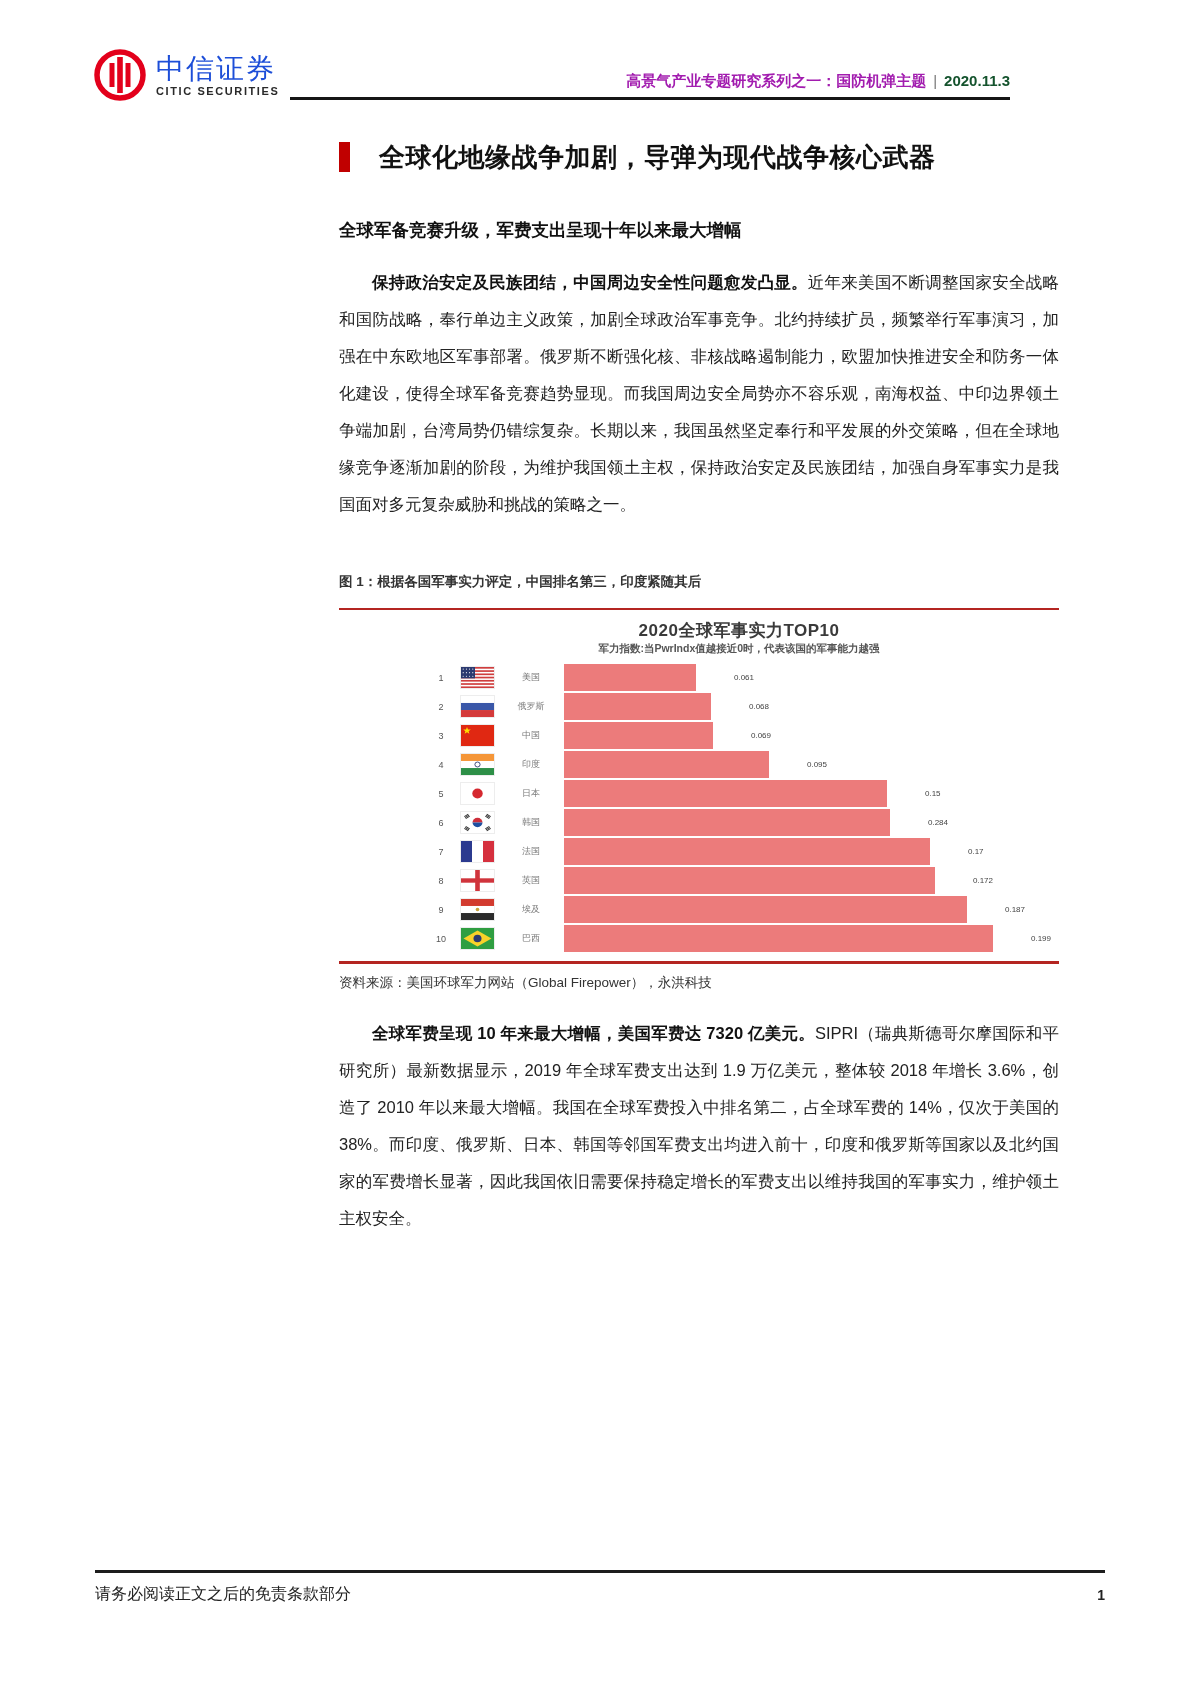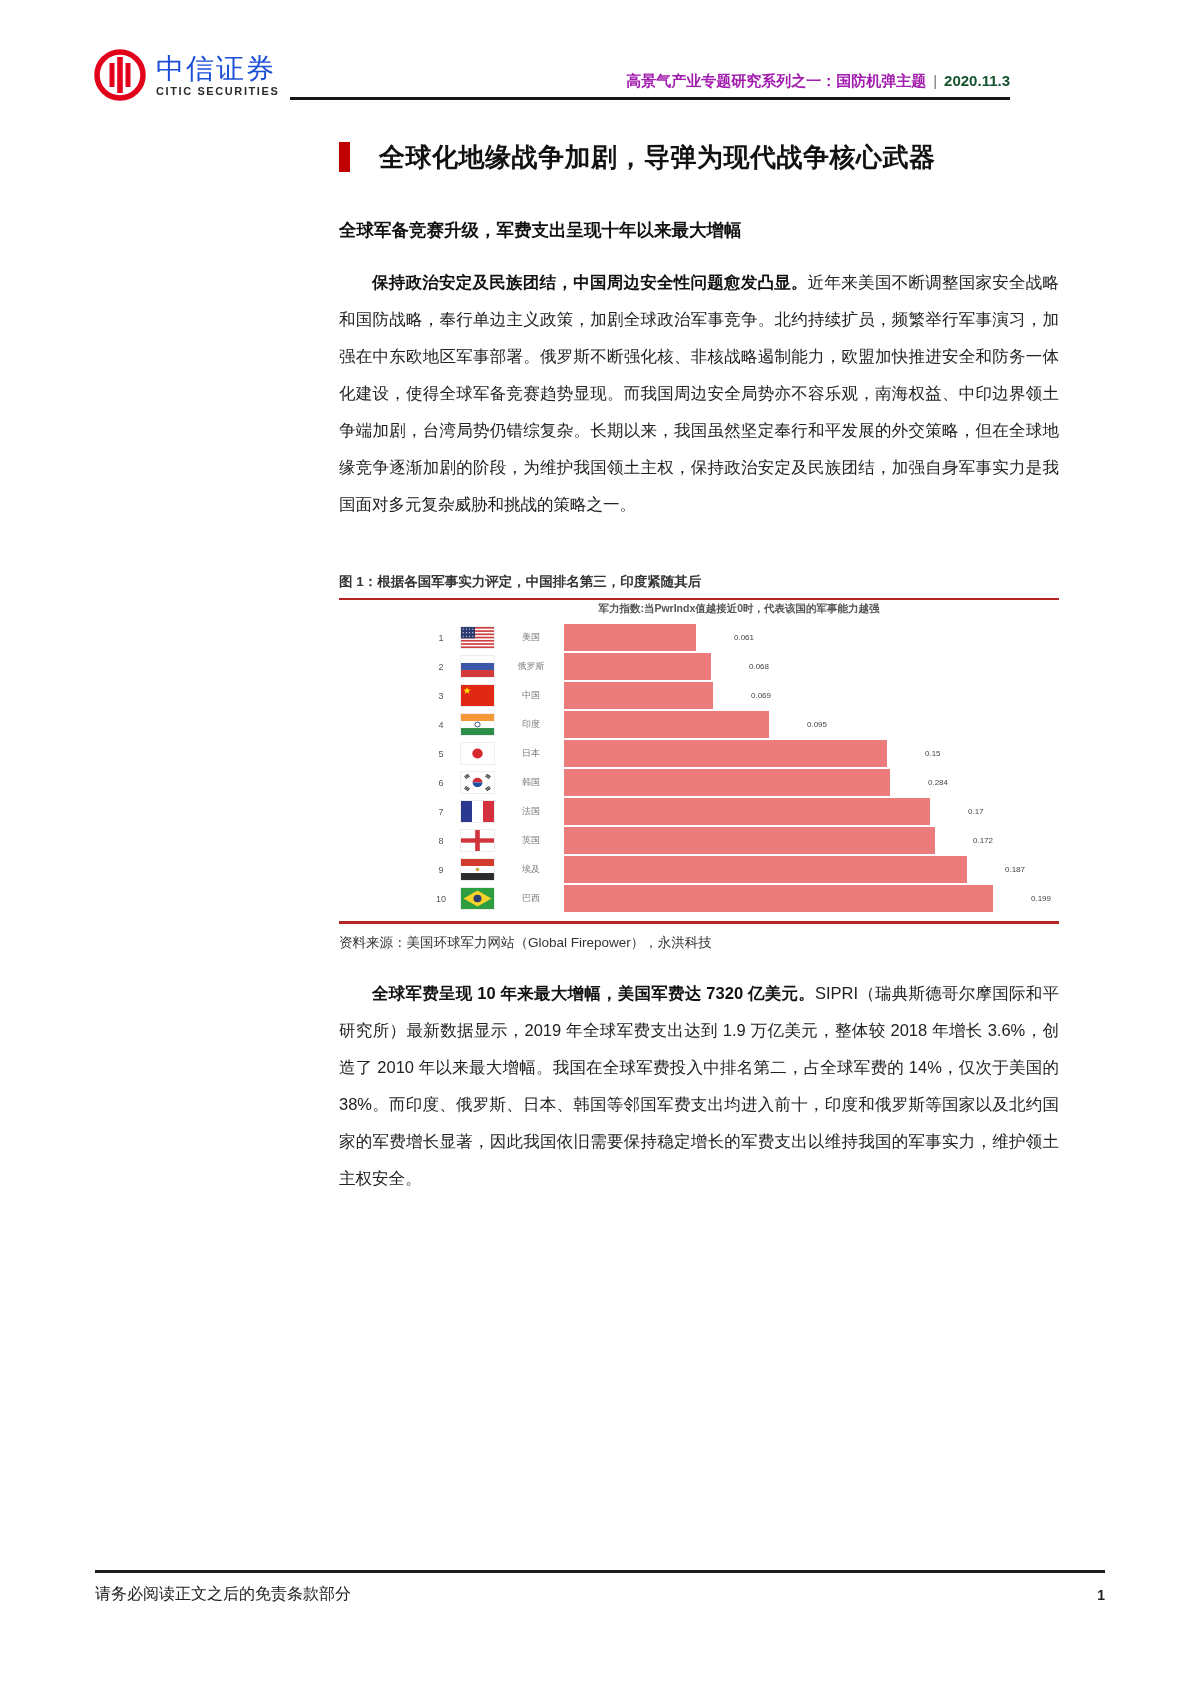--- a/index.html
+++ b/index.html
@@ -29,21 +29,21 @@
   .title-bar { width:11px; height:30px; background:#c00000; flex:none; }
   .section-title h1 { margin:0 0 0 29px; font-size:26px; font-weight:bold; color:#111; letter-spacing:0.5px; }
 
   .subheading { margin-top:44px; font-size:17.5px; font-weight:bold; color:#111; height:22px; }
 
   .para { margin:24px 0 0 0; font-size:16.5px; line-height:37px; text-align:justify; text-indent:2em; color:#222; }
   .para .lead { font-weight:bold; color:#111; }
 
   
   .figure { margin-top:50px; }
-  .fig-caption { font-size:13.5px; font-weight:600; color:#333; padding-bottom:7px; border-bottom:2px solid #b42521; }
+  .fig-caption { font-size:13.5px; font-weight:600; color:#333; padding-bottom:17px; border-bottom:2px solid #b42521; }
   .chart { margin-left:80px; width:640px; }
   .chart-title { margin-top:9px; text-align:center; font-size:17px; font-weight:bold; color:#3a3a3a; letter-spacing:0.5px; height:21px; }
   .chart-subtitle { margin-top:2px; text-align:center; font-size:10.5px; font-weight:bold; color:#555; height:13px; }
   .chart-rows { margin-top:8px; padding-left:12px; }
   .chart-row { display:flex; align-items:center; height:29px; }
   .rank { width:20px; text-align:center; font-size:9px; color:#555; flex:none; }
   .flag { width:33px; height:21px; margin-left:10px; flex:none; box-shadow:0 0 0 1px rgba(0,0,0,0.07); }
   .flag svg { width:33px; height:21px; display:block; }
   .country { width:50px; margin-left:12px; font-size:9px; color:#7a7a7a; flex:none; overflow:hidden; white-space:nowrap;text-align:center; }
   .bar { height:27px; margin-left:8px; flex:none; }
@@ -90,20 +90,21 @@
     </div>
 
     <div class="subheading">全球军备竞赛升级，军费支出呈现十年以来最大增幅</div>
 
     <p class="para"><span class="lead">保持政治安定及民族团结，中国周边安全性问题愈发凸显。</span><span>近年来美国不断调整国家安全战略和国防战略，奉行单边主义政策，加剧全球政治军事竞争。北约持续扩员，频繁举行军事演习，加强在中东欧地区军事部署。俄罗斯不断强化核、非核战略遏制能力，欧盟加快推进安全和防务一体化建设，使得全球军备竞赛趋势显现。而我国周边安全局势亦不容乐观，南海权益、中印边界领土争端加剧，台湾局势仍错综复杂。长期以来，我国虽然坚定奉行和平发展的外交策略，但在全球地缘竞争逐渐加剧的阶段，为维护我国领土主权，保持政治安定及民族团结，加强自身军事实力是我国面对多元复杂威胁和挑战的策略之一。</span></p>
 
     <div class="figure">
       <div class="fig-caption">图 1：根据各国军事实力评定，中国排名第三，印度紧随其后</div>
 
       <div class="chart">
+        <div class="chart-title">2020全球军事实力TOP10</div>
         <div class="chart-subtitle">军力指数:当PwrIndx值越接近0时，代表该国的军事能力越强</div>
         <div class="chart-rows" id="chart-rows">
             <div class="chart-row">
               <span class="rank">1</span>
               <span class="flag">
                 <svg viewBox="0 0 33 22" preserveAspectRatio="none">
                   <rect width="33" height="22" fill="#fff"></rect>
                   <rect y="0.00" width="33" height="1.75" fill="#cf3e3e"></rect>
                   <rect y="3.39" width="33" height="1.75" fill="#cf3e3e"></rect>
                   <rect y="6.78" width="33" height="1.75" fill="#cf3e3e"></rect>

